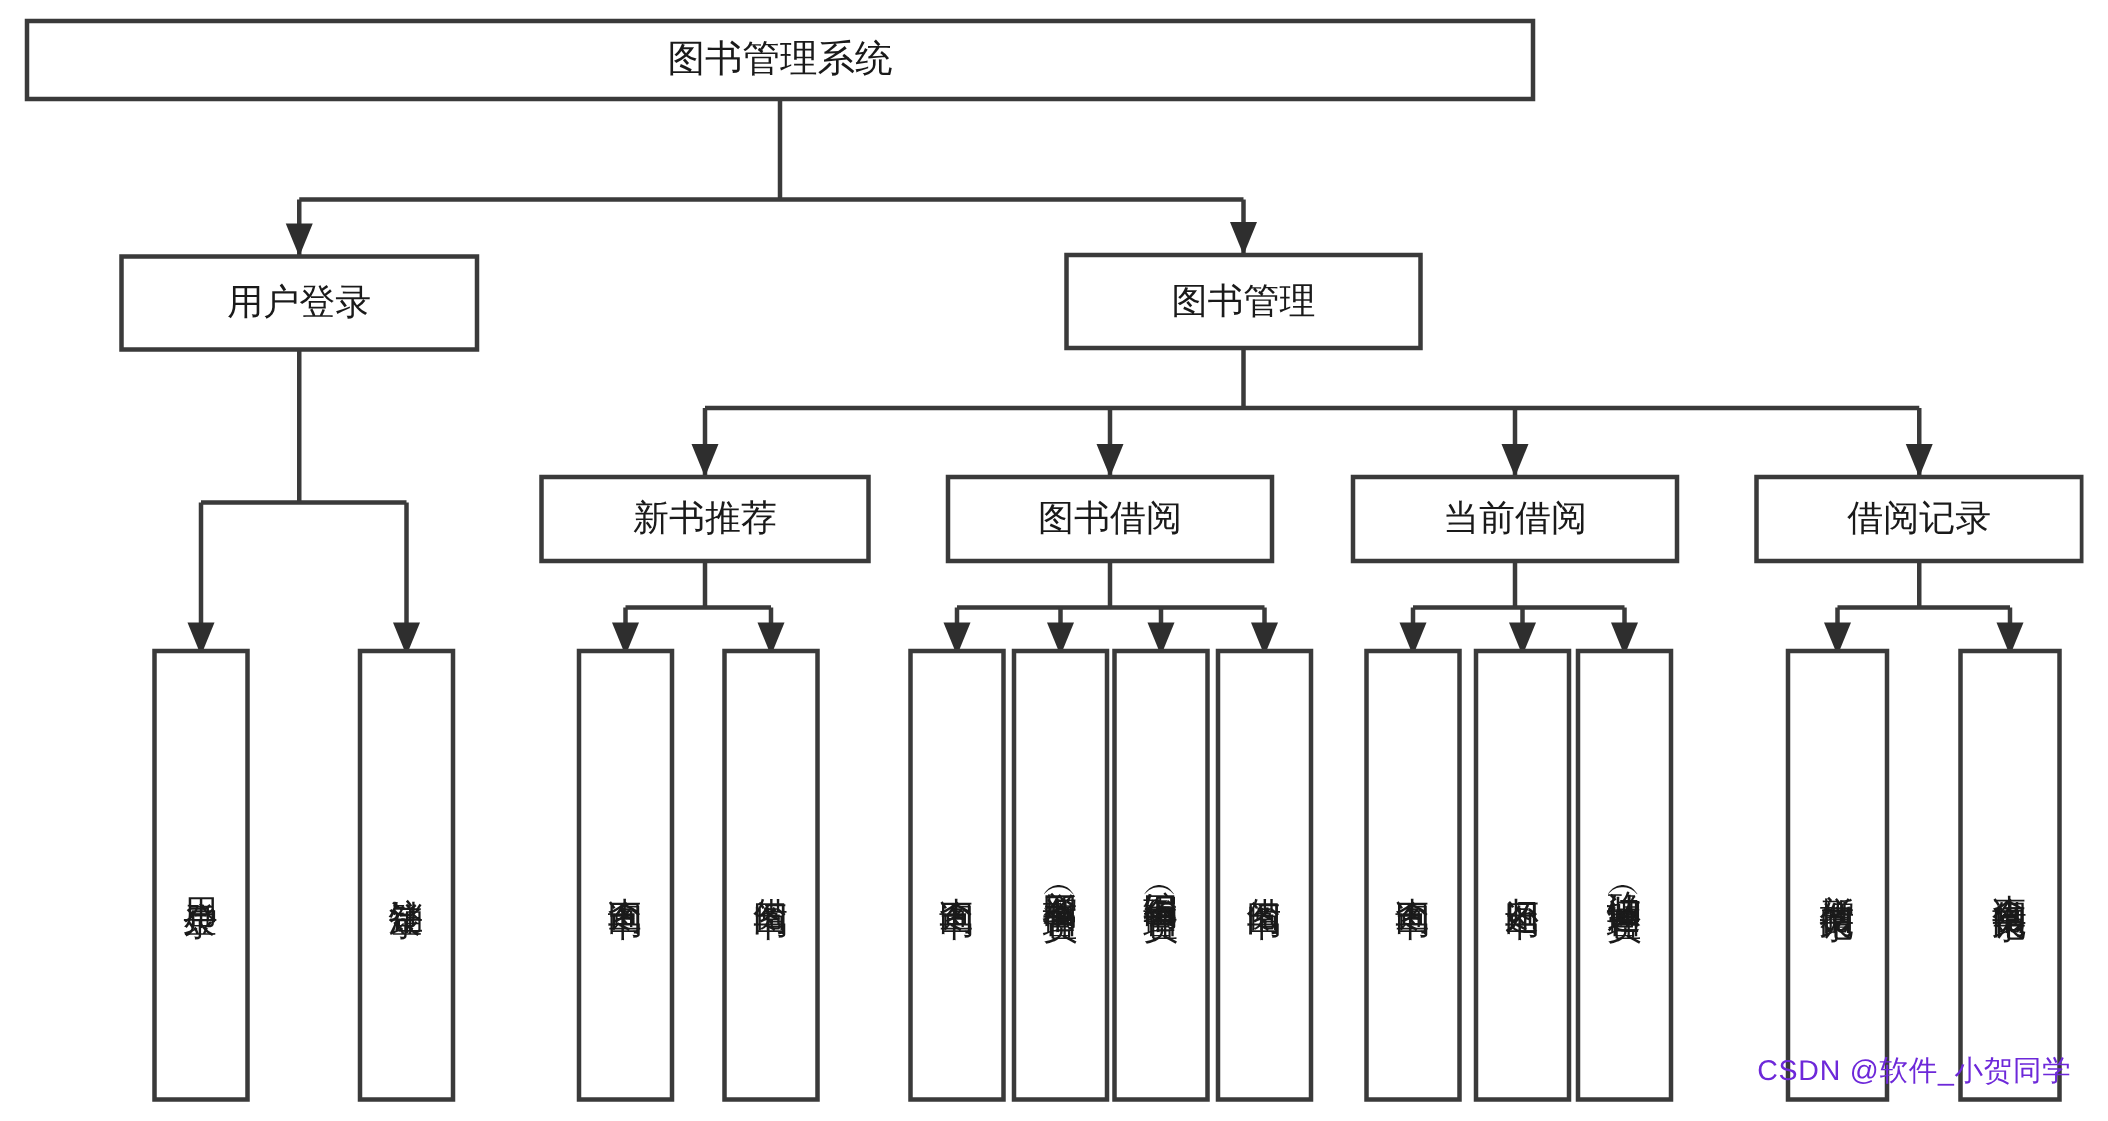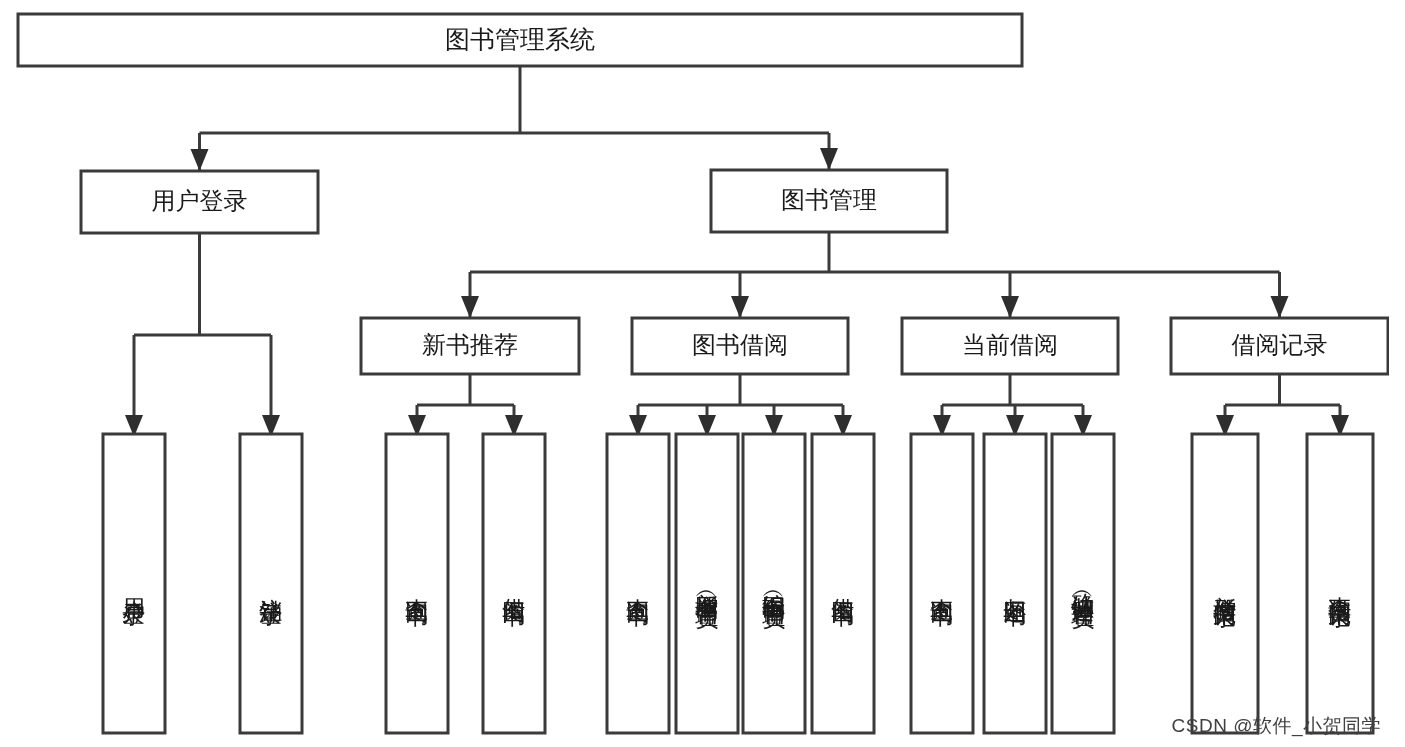--- a/index.html
+++ b/index.html
@@ -68,24 +68,24 @@
     text-align: center;
     display: flex;
     align-items: center;
     justify-content: center;
     pointer-events: none;
     overflow: hidden;
   }
   .watermark {
     position: absolute;
     right: 8px;
-    bottom: 8px;
+    bottom: 20px;
     font-family: "Liberation Sans", "DejaVu Sans", sans-serif;
     font-size: 19px;
-    color: #404040;
+    color: #6d28d9;
     letter-spacing: 0.5px;
     white-space: nowrap;
   }
 </style>
 </head>
 <body>
 
 <div id="diagram-root">
 
   <svg id="diagram-canvas" viewBox="0 0 1405 747">

